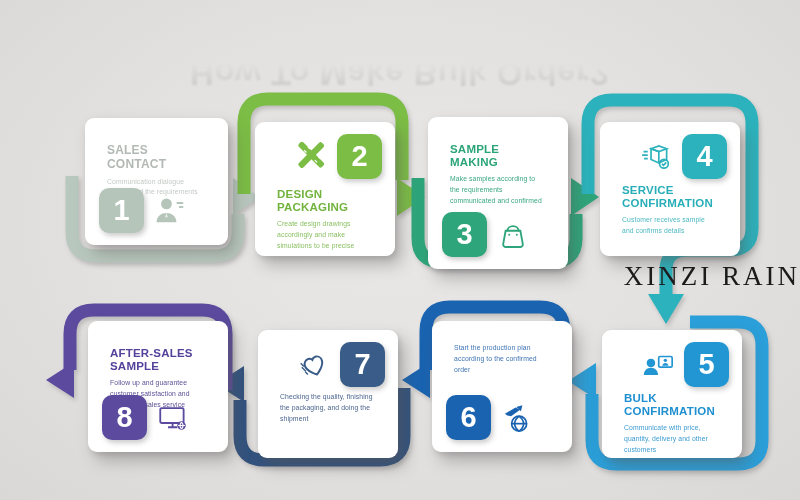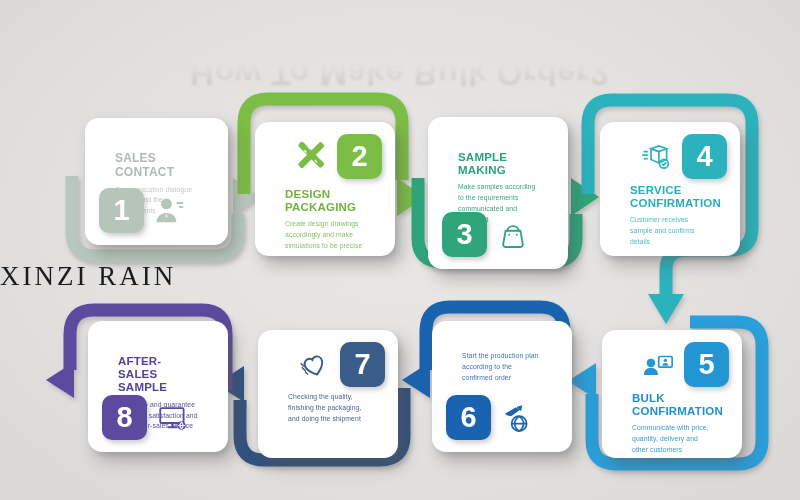--- a/index.html
+++ b/index.html
@@ -15,40 +15,40 @@
   }
   .title-reflection{
     position:absolute;top:54px;left:0;width:100%;text-align:center;
     font-size:33px;font-weight:bold;color:#0d0d0d;letter-spacing:.5px;
     transform:scaleY(-1);opacity:.14;filter:blur(1px);
     -webkit-mask-image:linear-gradient(to bottom,rgba(0,0,0,.9),transparent 75%);
     mask-image:linear-gradient(to bottom,rgba(0,0,0,.9),transparent 75%);
   }
   
   .watermark{
-    position:absolute;top:261px;left:0;width:100%;text-align:left;
+    position:absolute;top:261px;left:0;width:100%;text-align:right;
     font-family:"Liberation Serif","DejaVu Serif",serif;
     font-size:27px;color:#1b1b1b;letter-spacing:3px;
   }
   
   svg.arrows{position:absolute;top:0;left:0;filter:drop-shadow(2px 3px 2px rgba(90,90,90,.28));}
   svg.arrows path{fill:none;stroke-width:13;}
   .a1{stroke:#b9c8be}.f1{fill:#b9c8be}
   .a2{stroke:#7cbd45}.f2{fill:#7cbd45}
   .a3{stroke:#2ea57b}.f3{fill:#2ea57b}
   .a4{stroke:#2cb2bc}.f4{fill:#2cb2bc}
   .a5{stroke:#2b9fd9}.f5{fill:#2b9fd9}
   .a6{stroke:#1a63b0}.f6{fill:#1a63b0}
   .a7{stroke:#32527e}.f7{fill:#32527e}
   .a8{stroke:#5b4a9e}.f8{fill:#5b4a9e}
   
   .card{
-    position:absolute;background:#fff;border-radius:14px;
+    position:absolute;background:#fff;border-radius:9px;
     box-shadow:7px 9px 16px rgba(90,90,90,.38), 2px 3px 5px rgba(90,90,90,.18);
-    box-sizing:border-box;padding:30px;
+    box-sizing:border-box;padding:22px;
   }
   .card1{left:85px; top:118px;width:143px;height:127px}
   .card2{left:255px;top:122px;width:140px;height:134px}
   .card3{left:428px;top:117px;width:140px;height:152px}
   .card4{left:600px;top:122px;width:140px;height:134px}
   .card5{left:602px;top:330px;width:140px;height:128px}
   .card6{left:432px;top:321px;width:140px;height:131px}
   .card7{left:258px;top:330px;width:140px;height:128px}
   .card8{left:88px; top:321px;width:140px;height:131px}
   .step-title{font-weight:bold;font-size:11.5px;letter-spacing:.2px;margin:4px 0 5px 0;line-height:1.15;}

